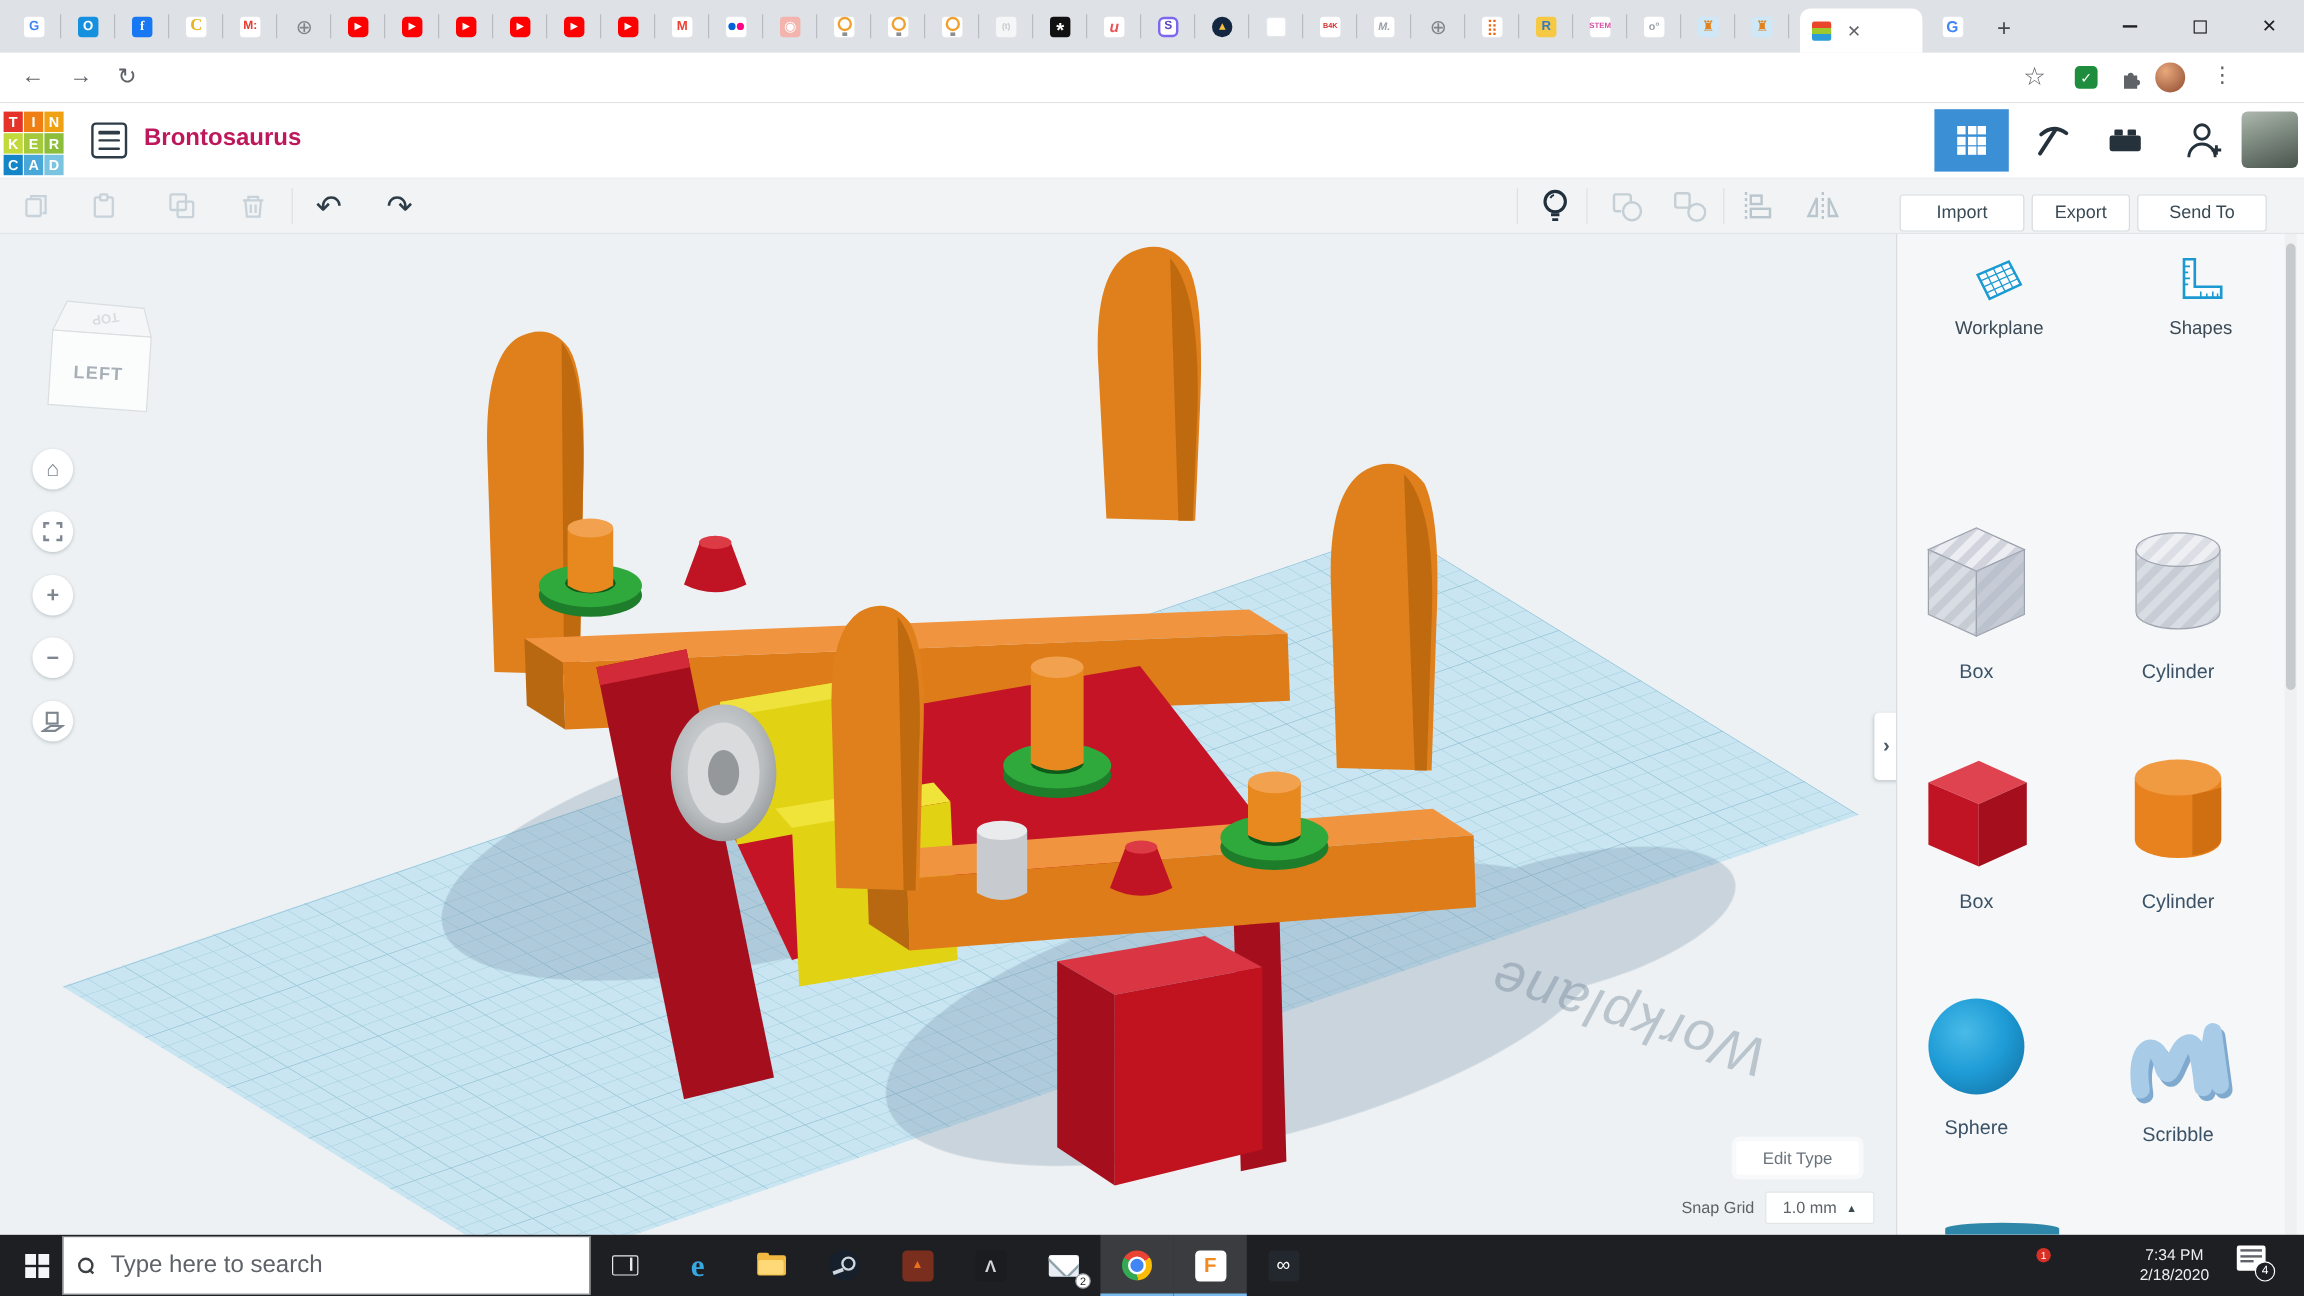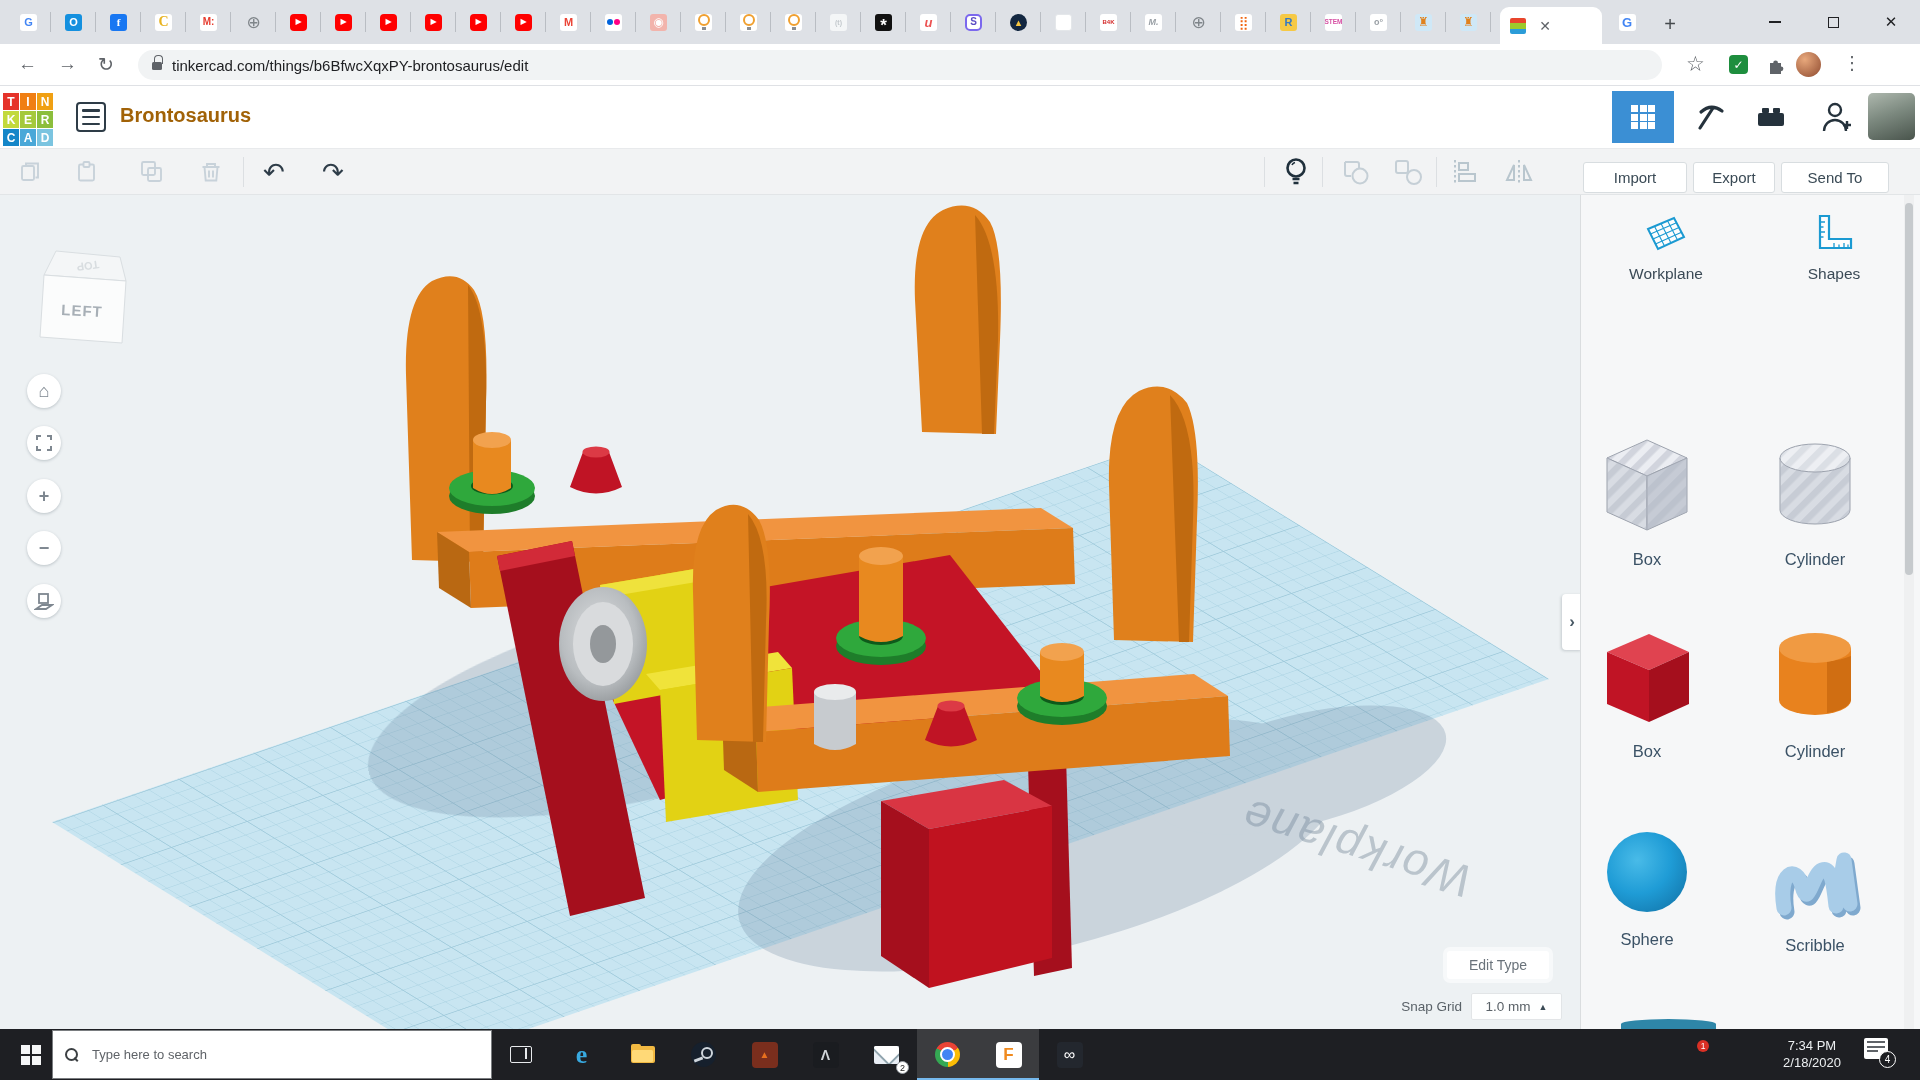--- a/index.html
+++ b/index.html
@@ -72,21 +72,21 @@
     display:flex;align-items:center;justify-content:center;}
   #chrome-avatar{width:25px;height:25px;border-radius:50%;background:radial-gradient(circle at 35% 30%,#e8a87c,#8e4a2f);}
 
   
   #tcheader{left:0;top:86px;width:1920px;height:63px;background:#fff;border-bottom:1px solid #e8eaec;}
   #tclogo{left:3px;top:7px;display:grid;grid-template-columns:repeat(3,16px);grid-auto-rows:17px;gap:1px;}
   .lg{display:flex;align-items:center;justify-content:center;color:#fff;font-weight:bold;font-size:12px;}
   #menuicon{left:76px;top:16px;width:30px;height:30px;border:2.5px solid #2e3c47;border-radius:4px;padding:5px 4px;
     display:flex;flex-direction:column;justify-content:space-between;}
   #menuicon i{display:block;height:2.5px;background:#2e3c47;border-radius:1px;}
-  #tctitle{left:120px;top:18px;font-size:20px;font-weight:bold;color:#a16207;}
+  #tctitle{left:120px;top:18px;font-size:20px;font-weight:bold;color:#be185d;}
   .hdr-ic{width:62px;height:52px;top:5px;display:flex;align-items:center;justify-content:center;}
   #gridbtn{left:1612px;top:5px;width:62px;height:52px;background:#3b8fd4;display:flex;align-items:center;justify-content:center;}
   #gridbtn .gg{display:grid;grid-template-columns:repeat(3,7px);grid-auto-rows:7px;gap:1.5px;}
   #gridbtn .gg i{background:#fff;display:block;}
   #tc-avatar{left:1868px;top:7px;width:47px;height:47px;border-radius:5px;
     background:linear-gradient(160deg,#aeb8ae 0%,#7d8a80 45%,#49544c 100%);}
 
   
   #tctoolbar{left:0;top:149px;width:1920px;height:46px;background:#f2f3f4;border-bottom:1px solid #e2e5e7;}
   .tb-ic{top:8px;width:30px;height:30px;display:flex;align-items:center;justify-content:center;}
@@ -125,21 +125,21 @@
   #pthumb{left:1px;top:8px;width:8px;height:372px;background:#c6cacd;border-radius:4px;position:absolute;}
   #partial-shape{left:40px;top:824px;width:95px;height:10px;background:#2e86a8;border-radius:50% 50% 0 0;position:absolute;}
 
   
   #taskbar{left:0;top:1029px;width:1920px;height:51px;background:#1e1f23;}
   #startbtn{left:10px;top:0;width:42px;height:51px;display:flex;align-items:center;justify-content:center;}
   #startbtn .win{display:grid;grid-template-columns:9px 9px;grid-auto-rows:9px;gap:2px;}
   #startbtn .win i{background:#f5f6f7;display:block;}
   #searchbox{left:52px;top:1px;width:440px;height:49px;background:#fff;border:1px solid #7a7d80;
     display:flex;align-items:center;padding:0 12px;gap:12px;}
-  #searchbox input{border:none;outline:none;font-size:13px;width:340px;font-family:inherit;background:transparent;color:#701a75;}
+  #searchbox input{border:none;outline:none;font-size:20px;width:340px;font-family:inherit;background:transparent;color:#701a75;}
   #searchbox input::placeholder{color:#5f6368;}
   .mag{width:13px;height:13px;position:relative;}
   .mag::before{content:"";position:absolute;width:9px;height:9px;border:2px solid #3c4043;border-radius:50%;left:0;top:0;}
   .mag::after{content:"";position:absolute;width:2px;height:5px;background:#3c4043;left:10px;top:9px;transform:rotate(-45deg);}
   #apps{left:490px;top:0;height:51px;display:flex;}
   .tk-app{width:61px;height:51px;display:flex;align-items:center;justify-content:center;position:relative;}
   .tk-app.active{background:rgba(255,255,255,.13);box-shadow:inset 0 -2px 0 #76b9ed;}
   .appicon{width:26px;height:26px;display:flex;align-items:center;justify-content:center;position:relative;}
   .a-task-view{border:1.7px solid #e8eaed;width:22px;height:17px;border-radius:2px;}
   .a-task-view::after{content:"";position:absolute;right:4px;top:1px;width:1.7px;height:11px;background:#e8eaed;}
@@ -303,24 +303,20 @@
       <div class="wc">
           <span class="x">✕</span>
         </div>
     </div>
   </div>
 
   <div id="addressbar" class="abs">
     <span class="abs nav-glyph" style="left:18px;top:9px;">←</span>
     <span class="abs nav-glyph" style="left:58px;top:9px;">→</span>
     <span class="abs nav-glyph" style="left:98px;top:9px;">↻</span>
-    <div id="omnibox" class="abs">
-      <span class="lock"></span>
-      <span id="url">tinkercad.com/things/b6BfwcXqxPY-brontosaurus/edit</span>
-    </div>
     <span class="abs nav-glyph" style="left:1686px;top:8px;font-size:21px;">☆</span>
     <span class="abs ext-green" style="left:1729px;top:11px;">✓</span>
     <svg class="abs" style="left:1766px;top:11px;" width="20" height="20">
       <path d="M4,8 h3.2 a2.4,2.4 0 1 1 4.8,0 H15 v3.4 a2.4,2.4 0 1 1 0,4.8 V19 H4 z" fill="#5f6368"></path>
     </svg>
     <span id="chrome-avatar" class="abs" style="left:1796px;top:8px;"></span>
     <span class="abs nav-glyph" style="left:1843px;top:8px;font-size:18px;">⋮</span>
   </div>
 
   <div id="tcheader" class="abs">

